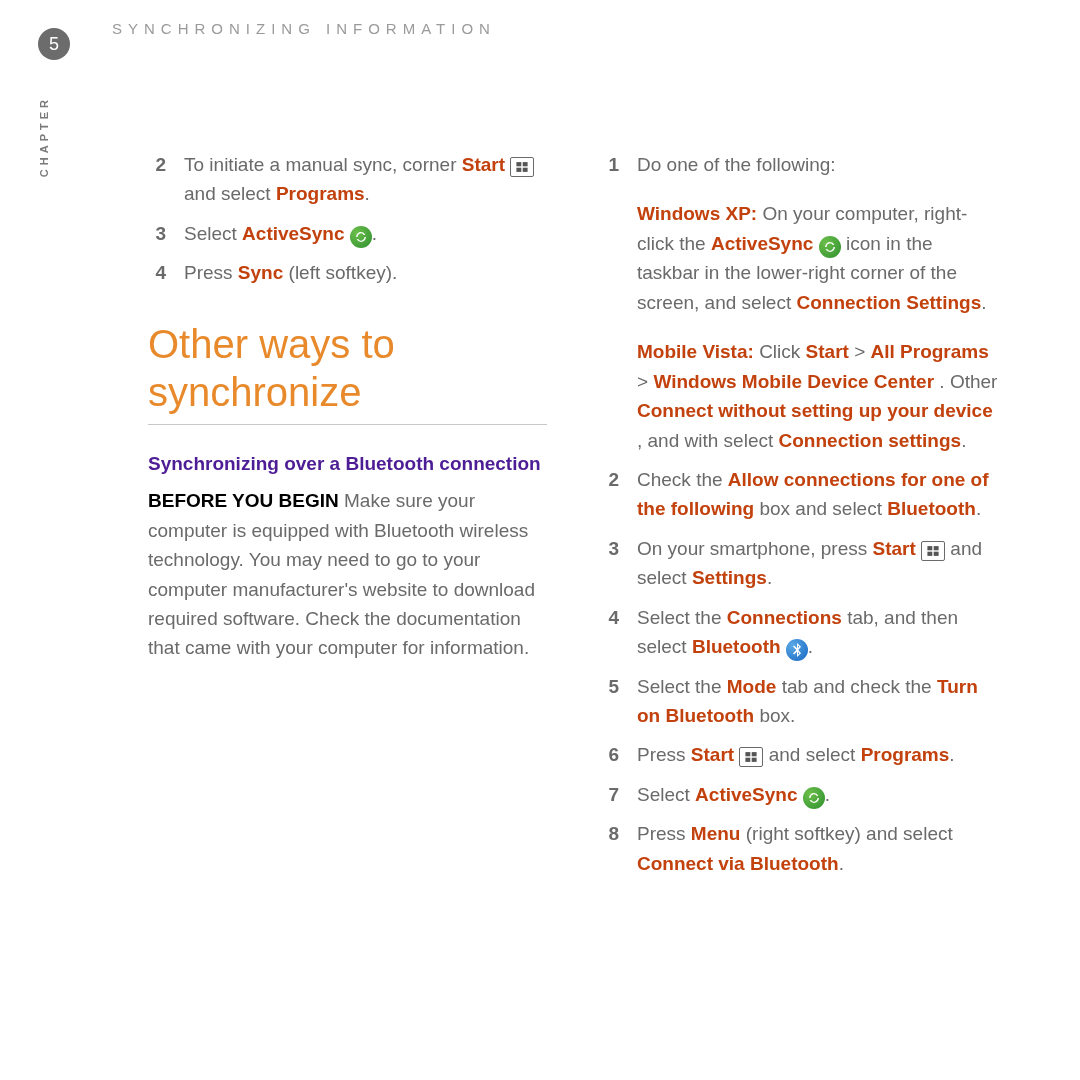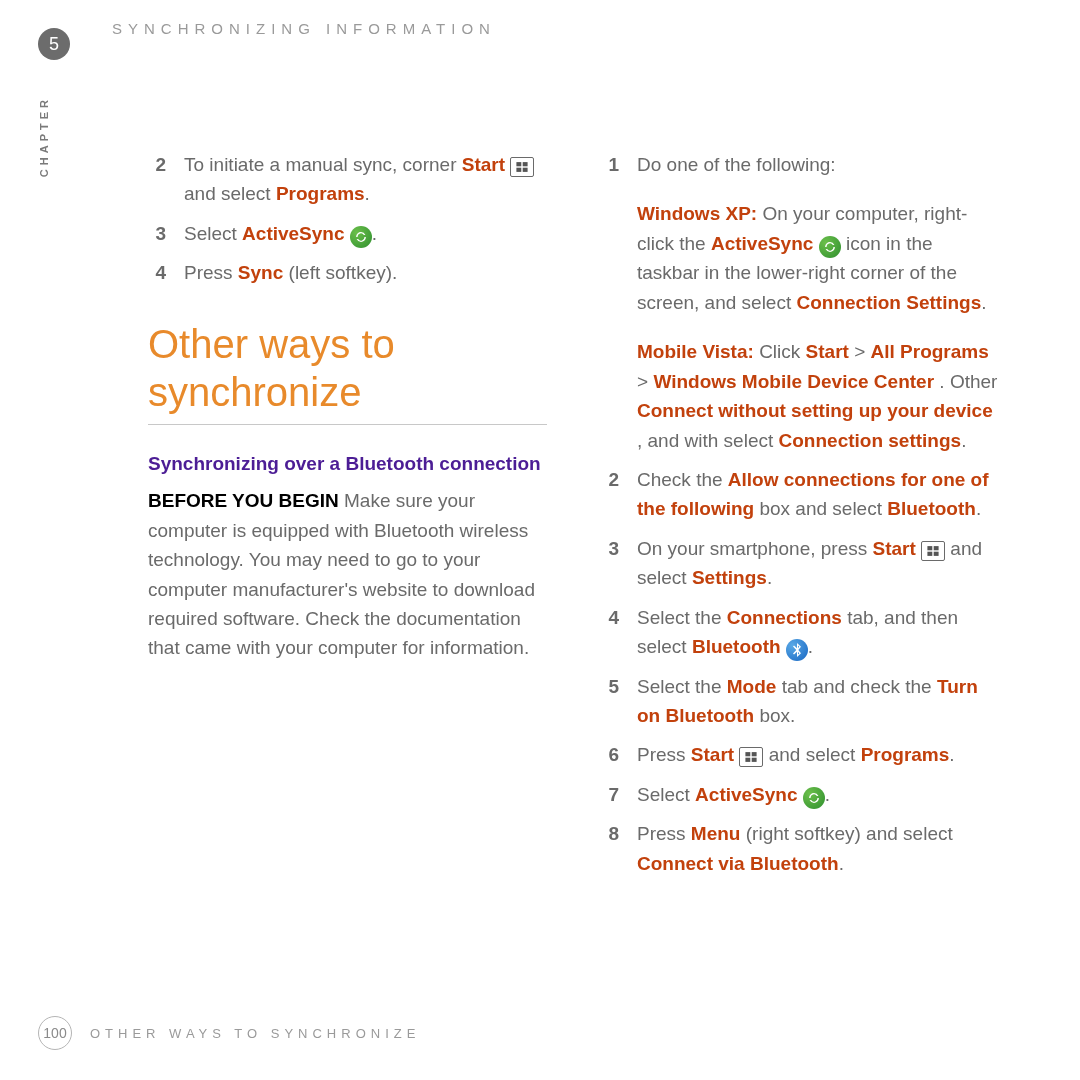--- a/index.html
+++ b/index.html
@@ -220,20 +220,14 @@
           <span>Press </span>
           <b>Menu</b>
           <span> (right softkey) and select </span>
           <b>Connect via Bluetooth</b><span>.</span>
         </div>
       </div>
 
     </div>
   </div>
 
-  <div class="footer">
-    <div class="page-num-circ">
-      <span>100</span>
-    </div>
-    <div class="footer-title">OTHER WAYS TO SYNCHRONIZE</div>
-  </div>
 
 </div>
 
 </body></html>

